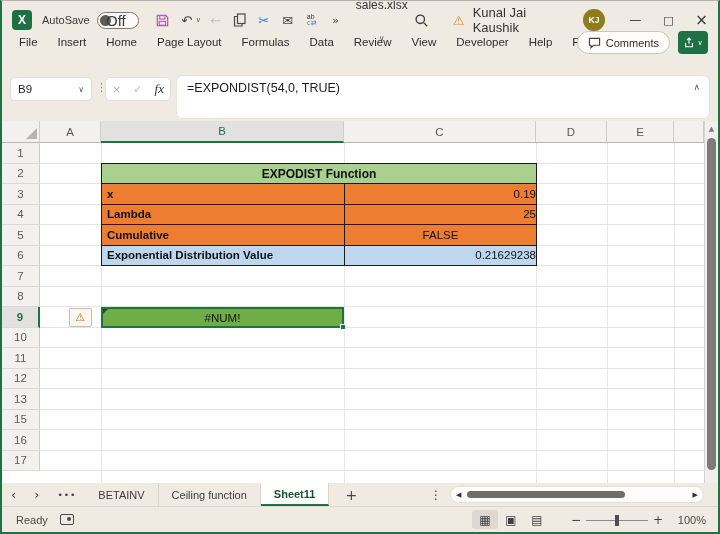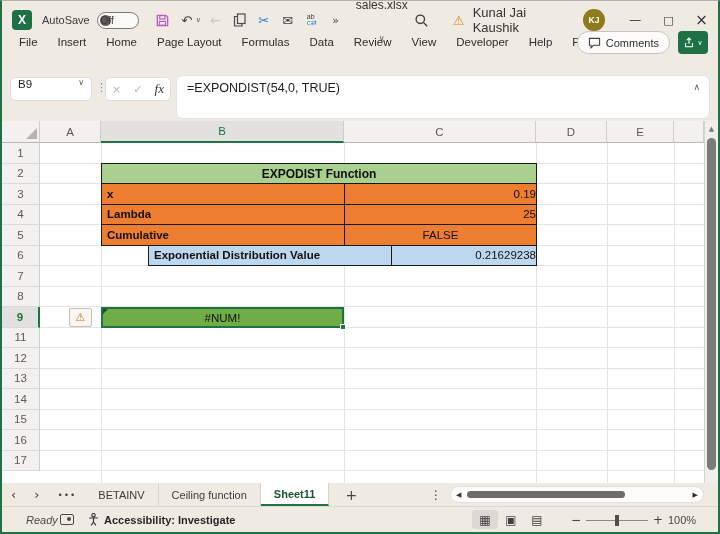--- a/index.html
+++ b/index.html
@@ -13,21 +13,21 @@
     overflow:hidden;
   }
 
   
   .titlebar{ position:absolute; left:0; top:0; width:716px; height:38px; background:#EFEAE2; display:flex; align-items:center; }
   .tb-left{ display:flex; align-items:center; gap:0; padding-left:10px; }
   .excel-logo{ width:20px; height:20px; background:#1E7145; border-radius:4px; color:#fff; font-size:12px; font-weight:bold; display:flex; align-items:center; justify-content:center; margin-right:10px; }
   .autosave-label{ font-size:11px; color:#3b3b3b; margin-right:7px; }
   .toggle{ width:42px; height:17px; border:1px solid #7A7874; border-radius:9px; background:#FBF9F6; position:relative; display:flex; align-items:center; margin-right:12px; cursor:pointer; }
   .toggle .knob{ position:absolute; left:2px; top:2px; width:11px; height:11px; border-radius:50%; background:#5E5C58; }
-  .toggle .state{ position:absolute; right:24px; font-size:10px; color:#3b3b3b; }
+  .toggle .state{ position:absolute; right:12px; font-size:15px; color:#3b3b3b; }
   .qat-btn{ width:24px; height:24px; display:flex; align-items:center; justify-content:center; font-size:13px; color:#444; cursor:pointer; }
   .qat-chevron{ font-size:7px; color:#555; margin-left:-3px; width:8px; }
   .disabled{ color:#C5C2BE; }
   .blue-ic{ color:#2B7CD3; }
   .translate-icon{ display:flex; flex-direction:column; line-height:6px; font-size:7px; color:#3b3b3b; align-items:flex-start; }
   .translate-icon .b2{ color:#2B7CD3; }
   .tb-title{ display:flex; align-items:center; gap:22px; font-size:12px; color:#333; margin-left:8px; cursor:pointer;flex-direction:column; }
   .tb-title .chev{ font-size:8px; color:#555; }
   .tb-right{ margin-left:auto; display:flex; align-items:center; }
   .search-btn{ width:28px; height:24px; display:flex; align-items:center; justify-content:center; cursor:pointer; margin-right:18px; }
@@ -40,21 +40,21 @@
   
   .ribbon{ position:absolute; left:0; top:27px; width:716px; height:28px; display:flex; align-items:center; }
   .rtab{ font-size:11.5px; color:#2e2e2e; padding:0 10px; height:100%; display:flex; align-items:center; cursor:pointer; }
   .rtab:first-child{ padding-left:17px; }
   .comments-btn{ position:absolute; right:48px; top:3px; height:23px; background:#FDFCFB; border:1px solid #C9C6C2; border-radius:12px; display:flex; align-items:center; gap:5px; padding:0 10px; font-size:11px; color:#2e2e2e; cursor:pointer; }
   .share-btn{ position:absolute; right:10px; top:3px; width:30px; height:23px; background:#1E7145; border-radius:4px; display:flex; align-items:center; justify-content:center; gap:2px; cursor:pointer; }
   .share-btn .chev{ color:#fff; font-size:7px; }
 
   
   .formula-row{ position:absolute; left:0; top:66px; width:716px; height:54px; background:#EFEAE2; }
-  .name-box{ position:absolute; left:8px; top:10px; width:82px; height:24px; background:#fff; border:1px solid #E2DDD5; border-radius:5px; display:flex; font-size:11.5px; color:#222; padding:0 7px; cursor:pointer; }
+  .name-box{ position:absolute; left:8px; top:10px; width:82px; height:24px; background:#fff; border:1px solid #E2DDD5; border-radius:5px; display:flex; align-items:center; font-size:11.5px; color:#222; padding:0 7px; cursor:pointer; }
   .name-box .chev{ margin-left:auto; font-size:8px; color:#555; }
   .fx-kebab{ position:absolute; left:94px; top:14px; font-size:11px; color:#888; }
   .fx-group{ position:absolute; left:103px; top:10px; width:66px; height:24px; background:#fff; border:1px solid #E2DDD5; border-radius:5px; display:flex; align-items:center; justify-content:space-around; }
   .fx-group .dis{ color:#B9B6B1; font-size:11px; cursor:default; }
   .fx-label{ font-style:italic; font-family:"Liberation Serif", serif; font-size:13px; color:#333; cursor:pointer; }
   .formula-box{ position:absolute; left:174px; top:8px; width:534px; height:44px; background:#fff; border:1px solid #E8E4DD; border-radius:7px; font-size:12.5px; color:#1b1b1b; padding:5px 24px 0 10px; cursor:text; }
   .collapse-chev{ position:absolute; right:9px; top:6px; font-size:9px; color:#555; cursor:pointer; }
 
   
   .grid{ position:absolute; left:0; top:120px; width:716px; height:362px; background:#fff; overflow:hidden; }
@@ -71,21 +71,21 @@
   .vline{ position:absolute; top:22px; bottom:0; width:1px; background:#E4E4E4; }
 
   
   .ws-table{ position:absolute; left:99px; top:42px; width:436px; z-index:2; font-size:11.5px; color:#111; }
   .t-title{ height:21px; background:#A9D08E; border:1px solid #1a1a1a; font-weight:bold; font-size:12px; display:flex; align-items:center; justify-content:center; cursor:cell; }
   .t-row{ display:flex; height:20.5px; border-left:1px solid #1a1a1a; border-right:1px solid #1a1a1a; border-bottom:1px solid #1a1a1a; }
   .t-row .lab{ width:243px; border-right:1px solid #1a1a1a; font-weight:bold; display:flex; align-items:center; padding-left:5px; cursor:cell; }
   .t-row .val{ flex:1; display:flex; align-items:center; justify-content:flex-end; cursor:cell; }
   .t-row .val.center{ justify-content:center; padding-right:0; }
   .orange{ background:#ED7D31; }
-  .blue{ background:#BDD7EE;margin-left:47px; }
+  .blue{ background:#BDD7EE; }
 
   
   .err-cell{ position:absolute; left:99px; top:186px; width:243px; height:21px; background:#70AD47; border:2px solid #1F7244; z-index:3; display:flex; align-items:center; justify-content:center; font-size:11.5px; color:#111; cursor:cell; }
   .err-cell .tri{ position:absolute; left:0; top:0; width:0; height:0; border-top:5px solid #14512B; border-right:5px solid transparent; }
   .fill-handle{ position:absolute; right:-4px; bottom:-4px; width:6px; height:6px; background:#1F7244; border:1px solid #fff; }
   .err-trace-btn{ position:absolute; left:67px; top:187px; width:23px; height:19px; background:#FBF7F0; border:1px solid #C2BFBA; border-radius:2px; z-index:3; display:flex; align-items:center; justify-content:center; cursor:pointer; }
   .err-trace-btn span{ font-size:11px; color:#C77B1B; }
 
   
   .vscroll{ position:absolute; right:0; top:0; width:14px; height:362px; background:#F1EFEC; border-left:1px solid #D5D3D1; z-index:2; }
@@ -101,34 +101,34 @@
   .stab.active{ background:#fff; font-weight:bold; color:#1b5233; border-bottom:2px solid #1F7244; }
   .add-sheet{ display:flex; align-items:center; font-size:14px; color:#444; padding:0 16px; cursor:pointer; }
   .sb-kebab{ position:absolute; left:428px; top:0; height:24px; display:flex; align-items:center; font-size:12px; color:#444; cursor:pointer; }
   .hscroll{ position:absolute; left:448px; top:3px; width:254px; height:17px; background:#FDFCFA; border:1px solid #E4E0D9; border-radius:9px; }
   .hscroll .la{ position:absolute; left:5px; top:4px; font-size:7px; color:#333; cursor:pointer; }
   .hscroll .ra{ position:absolute; right:5px; top:4px; font-size:7px; color:#333; cursor:pointer; }
   .hthumb{ position:absolute; left:16px; top:4px; width:158px; height:7px; background:#6F6D6A; border-radius:4px; cursor:grab; }
 
   
   .statusbar{ position:absolute; left:0; top:506px; width:716px; height:25px; background:#EFEAE2; display:flex; align-items:center; font-size:11px; color:#4a4a4a; }
-  .sb-ready{ padding-left:24px; width:44px; cursor:default;font-style:italic; }
+  .sb-ready{ padding-left:14px; width:44px; cursor:default; }
   .macro-icon{ width:14px; height:11px; border:1.2px solid #4a4a4a; border-radius:2px; position:relative; margin:0 14px; cursor:pointer; }
   .macro-icon::after{ content:""; position:absolute; right:2px; top:2px; width:4px; height:4px; border-radius:50%; background:#4a4a4a; }
   .acc-group{ display:flex; align-items:center; gap:5px; cursor:pointer; }
   .acc-label{ font-weight:bold; color:#262626; }
   .status-right{ margin-left:auto; display:flex; align-items:center; padding-right:12px; }
   .view-btn{ width:26px; height:19px; display:flex; align-items:center; justify-content:center; font-size:12px; color:#3f3f3f; border-radius:3px; cursor:pointer; }
   .view-btn.active{ background:#DDD9D2; }
   .zoom-out-btn,.zoom-in-btn{ width:20px; text-align:center; font-size:12px; color:#3f3f3f; cursor:pointer; }
   .zoom-out-btn{ margin-left:16px; }
   .zoom-slider{ position:relative; width:62px; height:14px; cursor:pointer; }
   .zoom-slider .track{ position:absolute; left:0; right:0; top:7px; height:1px; background:#8a8a8a; }
   .zoom-slider .thumb{ position:absolute; left:29px; top:2px; width:4px; height:11px; background:#4f4f4f; }
-  .zoom-pct{ width:38px; text-align:left; cursor:pointer; }
+  .zoom-pct{ width:38px; text-align:right; cursor:pointer; }
 </style>
 </head>
 <body>
 
 <div class="window">
 
   <div class="titlebar">
     <div class="tb-left">
       <div class="excel-logo">X</div>
       <span class="autosave-label">AutoSave</span>
@@ -271,33 +271,33 @@
         </div>
       <div class="row">
           <div class="rhdr">8</div>
           <div class="row-cells"></div>
         </div>
       <div class="row">
           <div class="rhdr sel">9</div>
           <div class="row-cells"></div>
         </div>
       <div class="row">
+          <div class="rhdr">10</div>
+          <div class="row-cells"></div>
+        </div>
+      <div class="row">
           <div class="rhdr">11</div>
           <div class="row-cells"></div>
         </div>
       <div class="row">
           <div class="rhdr">12</div>
           <div class="row-cells"></div>
         </div>
       <div class="row">
           <div class="rhdr">13</div>
-          <div class="row-cells"></div>
-        </div>
-      <div class="row">
-          <div class="rhdr">14</div>
           <div class="row-cells"></div>
         </div>
       <div class="row">
           <div class="rhdr">15</div>
           <div class="row-cells"></div>
         </div>
       <div class="row">
           <div class="rhdr">16</div>
           <div class="row-cells"></div>
         </div>
@@ -360,27 +360,20 @@
     <div class="hscroll">
       <span class="la g">◀</span>
       <div class="hthumb"></div>
       <span class="ra g">▶</span>
     </div>
   </div>
 
   <div class="statusbar">
     <span class="sb-ready">Ready</span>
     <div class="macro-icon"></div>
-    <div class="acc-group">
-      <svg width="11" height="13" viewBox="0 0 11 13">
-        <circle cx="5.5" cy="2.2" r="1.7" fill="none" stroke="#2e2e2e" stroke-width="1.1"></circle>
-        <path d="M1.2 5h8.6M5.5 5v4M5.5 9l-2.4 3.4M5.5 9l2.4 3.4" fill="none" stroke="#2e2e2e" stroke-width="1.1"></path>
-      </svg>
-      <span class="acc-label">Accessibility: Investigate</span>
-    </div>
     <div class="status-right">
       <div class="view-btn active g">▦</div>
       <div class="view-btn g">▣</div>
       <div class="view-btn g">▤</div>
       <div class="zoom-out-btn g">−</div>
       <div class="zoom-slider">
         <div class="track"></div>
         <div class="thumb"></div>
       </div>
       <div class="zoom-in-btn g">+</div>

